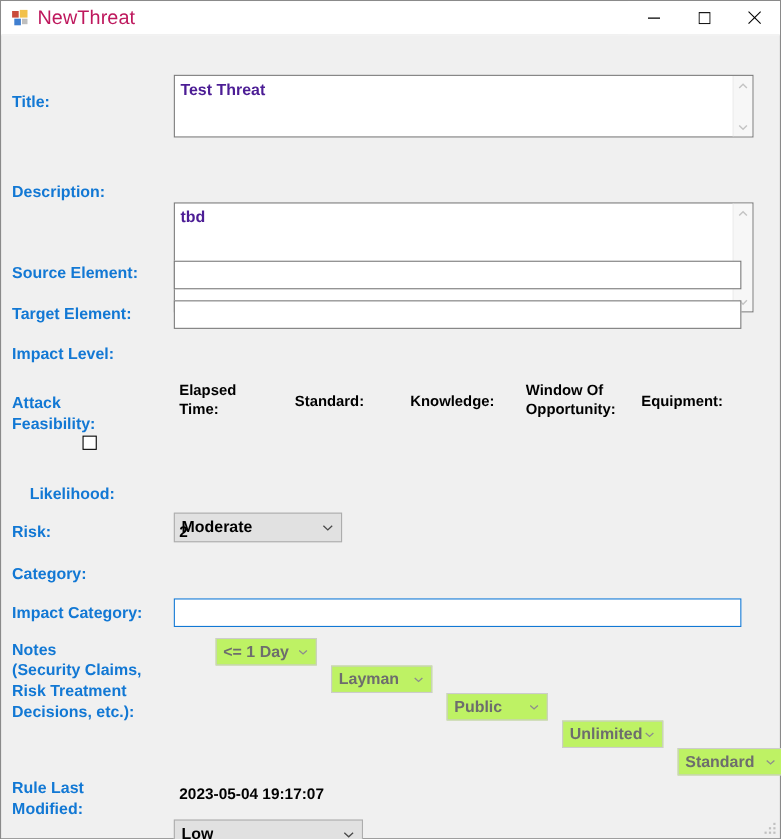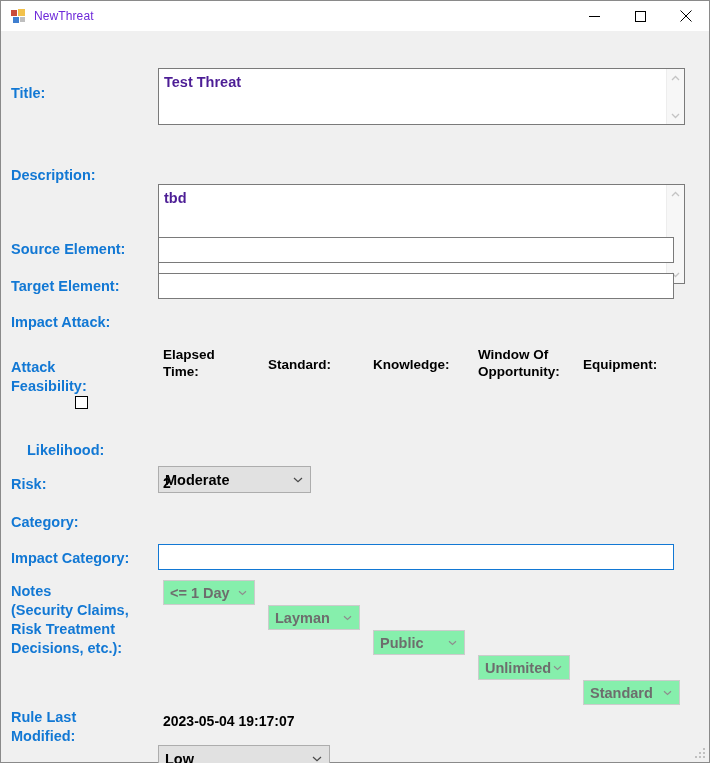--- a/index.html
+++ b/index.html
@@ -21,21 +21,21 @@
     height:30px;min-height:30px;background:#ffffff;
     display:flex;align-items:center;
     border-bottom:1px solid #f0f0f0;
   }
   .tb-icon{width:16px;height:16px;margin-left:9px;margin-right:8px;position:relative;flex:none;}
   .tb-icon i{position:absolute;display:block;}
   .tb-icon .sq-r{left:1px;top:2px;width:6px;height:6px;background:#c94b3a;}
   .tb-icon .sq-y{left:8px;top:1px;width:7px;height:7px;background:#f2c14b;}
   .tb-icon .sq-b{left:3px;top:9px;width:6px;height:6px;background:#3f7fd0;}
   .tb-icon .sq-g{left:10px;top:9px;width:5px;height:5px;background:#bfbfbf;}
-  .tb-title{font-size:12px;color:#6d28d9;letter-spacing:.1px;}
+  .tb-title{font-size:18px;color:#be185d;letter-spacing:.1px;}
   .tb-spacer{flex:1;}
   .tb-btn{
     width:46px;height:30px;display:flex;align-items:center;justify-content:center;
     background:#ffffff;
   }
   .tb-btn svg{display:block;}
   
   .body{position:relative;flex:1;}
   .row{position:absolute;}
   .lbl{
@@ -73,21 +73,21 @@
   .combo{
     box-sizing:border-box;position:relative;
     background:#e1e1e1;border:1px solid #adadad;
     display:flex;align-items:center;
   }
   .combo .ctext{
     font-size:14.5px;font-weight:bold;color:#000;padding-left:6px;
     white-space:nowrap;overflow:hidden;
   }
   .combo .carw{position:absolute;right:7px;top:50%;transform:translateY(-50%);display:flex;}
-  .combo.disabled{background:#86efac;border:1px solid #cccccc;}
+  .combo.disabled{background:#bef264;border:1px solid #cccccc;margin-left:33px;}
   .combo.disabled .ctext{color:#6d6d6d;}
   
   .chk{
     box-sizing:border-box;width:13px;height:13px;
     background:#ffffff;border:1px solid #000000;
   }
   
   .grip{position:absolute;right:3px;bottom:2px;width:12px;height:12px;}
   .grip i{position:absolute;width:2px;height:2px;background:#c0c0c0;display:block;}
 </style>
@@ -158,21 +158,21 @@
         </div>
       </div>
     </div>
 
     <div class="row lbl" style="left:10px;top:208px;">Source Element:</div>
     <div class="row txtbox" style="left:157px;top:205px;width:516px;height:26px;"></div>
 
     <div class="row lbl" style="left:10px;top:245px;">Target Element:</div>
     <div class="row txtbox" style="left:157px;top:241px;width:516px;height:26px;"></div>
 
-    <div class="row lbl" style="left:10px;top:281px;">Impact Attack:</div>
+    <div class="row lbl" style="left:10px;top:281px;">Impact Level:</div>
     <div class="row combo" style="left:157px;top:277px;width:153px;height:27px;">
       <span class="ctext">Moderate</span>
       <span class="carw">
         <svg width="10" height="7" viewBox="0 0 10 7">
             <polyline points="1,1.5 5,5.2 9,1.5" fill="none" stroke="#4a4a4a" stroke-width="1.2"></polyline>
           </svg>
       </span>
     </div>
 
     <div class="row lbl" style="left:10px;top:326px;">Attack

